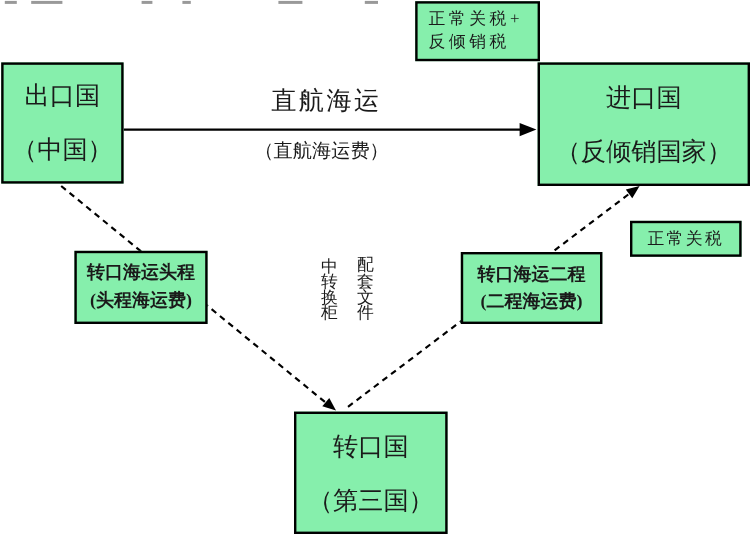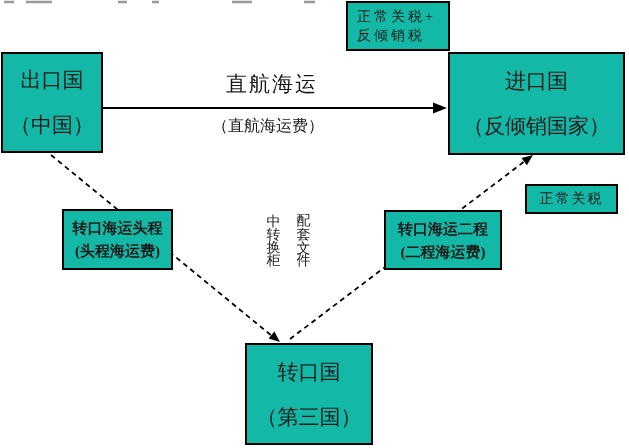--- a/index.html
+++ b/index.html
@@ -10,21 +10,21 @@
     background: #ffffff;
     font-family: "Liberation Serif", "DejaVu Serif", serif;
     color: #1a1a1a;
     overflow: hidden;
   }
   .layer { position: absolute; left: 0; top: 0; }
   .box {
     position: absolute;
     box-sizing: border-box;
     border: 2px solid #000;
-    background: #14b8a6;
+    background: #86efac;
     display: flex;
     flex-direction: column;
     align-items: center;
     justify-content: center;
     text-align: center;
   }
   .main { font-size: 21px; gap: 17px; line-height: 28px; }
   .export-box  { left: 1px;   top: 52px;  width: 102px; height: 101px; }
   .import-box  { left: 448px; top: 52px;  width: 177px; height: 103px; }
   .transit-box { left: 217px; top: 343px; width: 128px; height: 102px; margin-left: 28px; }

